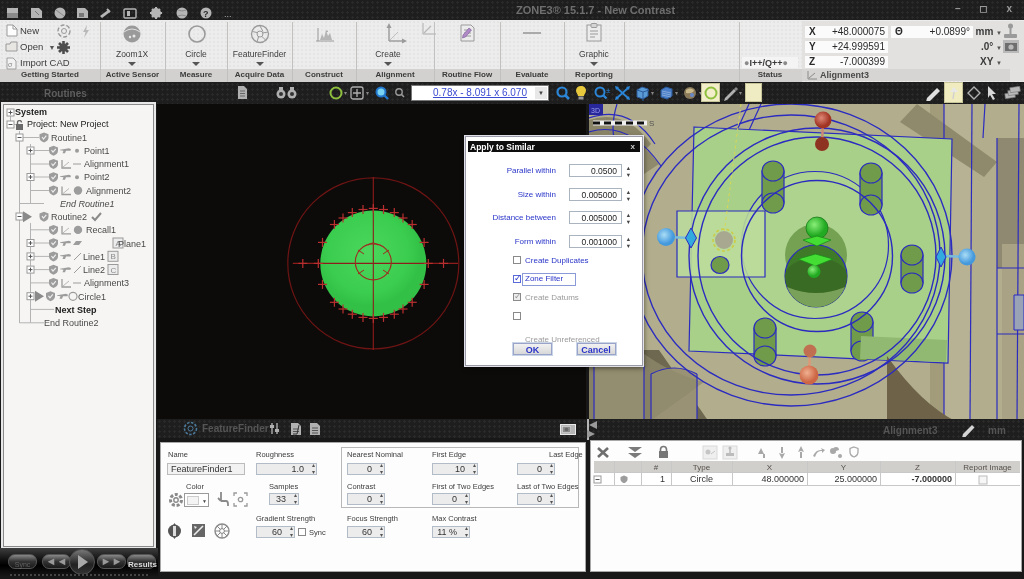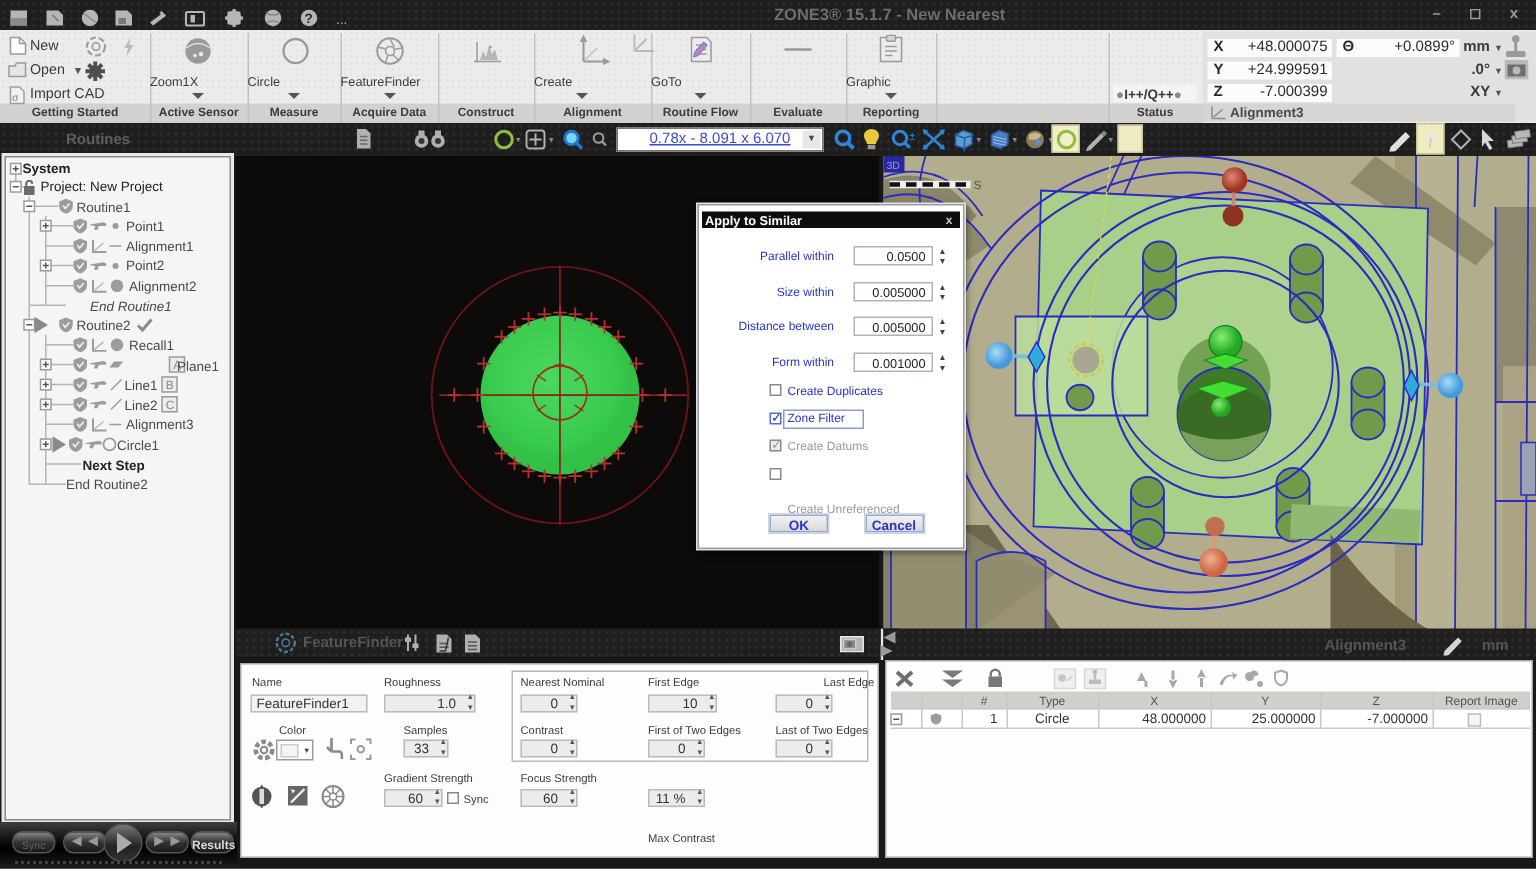--- a/index.html
+++ b/index.html
@@ -5,21 +5,21 @@
 * { margin:0; padding:0; box-sizing:border-box; }
 html,body { width:1024px; height:579px; overflow:hidden; }
 #root { position:absolute; top:0; left:0; width:1024px; height:579px;
   background:#181818; font-family:"Liberation Sans",sans-serif; }
 .abs { position:absolute; }
 .dkbar { background:
   radial-gradient(circle, rgba(255,255,255,0.055) 1px, transparent 1.2px),
   #1e1e1e; background-size:5px 5px; }
 .gsep { position:absolute; top:2px; width:1px; height:60px; background:#c2c1bf; }
 .glab { position:absolute; top:50px; height:12px; text-align:center; font-size:8px; font-weight:bold; color:#3c3c3c; }
-.rbtn { position:absolute; top:0; height:62px; }
+.rbtn { position:absolute; top:0; height:62px; text-align:center; }
 .rtxt { position:absolute; left:0; right:0; top:29px; font-size:8.5px; color:#3c3c3c; }
 .rbtn::after { content:""; position:absolute; left:50%; margin-left:-4px; top:42px;
   border-left:4px solid transparent; border-right:4px solid transparent; border-top:4px solid #555; }
 .cbox { position:absolute; width:83px; height:12px; background:#fbfbfb; font-size:10px; color:#2a2a2a; line-height:12px; }
 .cval { position:absolute; right:3px; }
 .cbox b { font-size:10px; }
 .unit { position:absolute; left:972px; width:30px; height:12px; font-size:10px; font-weight:bold; color:#3a3a3a; text-align:right; line-height:12px; }
 .car { font-size:6px; color:#555; }
 .trow { position:absolute; font-size:9px; color:#4a4a4a; height:13px; line-height:13px; white-space:nowrap; }
 .flab { position:absolute; font-size:7.5px; color:#3c3c3c; white-space:nowrap; }
@@ -67,21 +67,21 @@
             <line x1="154" y1="2" x2="146" y2="10"></line>
           </g>
         <circle cx="176" cy="6" r="5.5"></circle>
           <path d="M172 3q4 2 8 0M172 9q4-2 8 0" stroke="#888" fill="none"></path>
         <circle cx="200" cy="6" r="5.5"></circle>
           <text x="197" y="9.5" font-size="9" font-weight="bold" fill="#2a2a2a">?</text>
         <text x="218" y="10" font-size="9" fill="#b5b5b5">...</text>
       </g>
     </svg>
   </div>
-  <div class="abs" style="left:516px;top:4px;font-size:11px;font-weight:bold;color:#6e6e6e;">ZONE3® 15.1.7 - New Nearest</div>
+  <div class="abs" style="left:516px;top:4px;font-size:11px;font-weight:bold;color:#6e6e6e;">ZONE3® 15.1.7 - New Contrast</div>
   <div class="abs" style="left:955px;top:3px;font-size:10px;color:#9a9a9a;letter-spacing:8px;font-weight:bold;">– ◻ x</div>
 
   <div id="ribbon" class="abs" style="left:0;top:20px;width:1024px;height:62px;background:radial-gradient(circle, rgba(120,110,100,0.06) 1px, transparent 1.1px) 0 0/4px 4px, #ececec;">
 
     <div class="abs" style="left:0;top:49px;width:802px;height:13px;background:#d2d1cf;"></div>
 
     <div class="gsep" style="left:100px;"></div>
       <div class="gsep" style="left:165px;"></div>
     <div class="gsep" style="left:227px;"></div>
       <div class="gsep" style="left:292px;"></div>
@@ -138,23 +138,20 @@
         <span class="rtxt">Zoom1X</span>
       </div>
     <div class="rbtn" style="left:165px;width:62px;">
         <span class="rtxt">Circle</span>
       </div>
     <div class="rbtn" style="left:227px;width:65px;">
         <span class="rtxt">FeatureFinder</span>
       </div>
     <div class="rbtn" style="left:356px;width:64px;">
         <span class="rtxt">Create</span>
-      </div>
-    <div class="rbtn" style="left:434px;width:66px;">
-        <span class="rtxt">GoTo</span>
       </div>
     <div class="rbtn" style="left:564px;width:60px;">
         <span class="rtxt">Graphic</span>
       </div>
 
     <svg class="abs" style="left:122px;top:4px;" width="20" height="20">
         <circle cx="10" cy="10" r="8.5" fill="#9a9a9a"></circle>
         <circle cx="12" cy="12" r="1.5" fill="#e8e8e8"></circle>
         <circle cx="8" cy="13" r="1.2" fill="#e8e8e8"></circle>
         <path d="M2 8q8-6 16 0" fill="none" stroke="#e0e0e0"></path>
@@ -787,21 +784,21 @@
     <div class="flab" style="left:356px;top:7px;padding-left:32px;">Last Edge</div>
     <div class="spin" style="left:356px;top:20px;width:38px;">0</div>
     <div class="flab" style="left:186px;top:39px;">Contrast</div>
     <div class="spin" style="left:186px;top:50px;width:38px;">0</div>
     <div class="flab" style="left:271px;top:39px;">First of Two Edges</div>
     <div class="spin" style="left:271px;top:50px;width:38px;">0</div>
     <div class="flab" style="left:356px;top:39px;">Last of Two Edges</div>
     <div class="spin" style="left:356px;top:50px;width:38px;">0</div>
     <div class="flab" style="left:186px;top:71px;">Focus Strength</div>
     <div class="spin" style="left:186px;top:83px;width:38px;">60</div>
-    <div class="flab" style="left:271px;top:71px;margin-top:40px;">Max Contrast</div>
+    <div class="flab" style="left:271px;top:71px;">Max Contrast</div>
     <div class="spin" style="left:271px;top:83px;width:38px;">11 %</div>
   </div>
 
   <div id="results" class="abs" style="left:590px;top:440px;width:432px;height:132px;background:#fdfdfd;border:1px solid #a8a8a8;">
     <svg class="abs" style="left:4px;top:4px;" width="420" height="15">
       <g stroke="#6e6e6e" stroke-width="2.6">
           <line x1="3" y1="3" x2="13" y2="12"></line>
           <line x1="13" y1="3" x2="3" y2="12"></line>
         </g>
       <g fill="#7a7a7a">
@@ -853,21 +850,21 @@
         </g>
       <rect x="3" y="15" width="7" height="7" fill="#fff" stroke="#999"></rect>
         <line x1="4.5" y1="18.5" x2="8.5" y2="18.5" stroke="#555"></line>
       <path d="M33 14.5l3.5 1.4v2.4q0 2.7-3.5 3.9-3.5-1.2-3.5-3.9v-2.4z" fill="#9c9c9c"></path>
       <rect x="388" y="15" width="8" height="8" fill="#f6f6f6" stroke="#bbb"></rect>
     </svg>
     <div class="dcell" style="left:50px;width:24px;text-align:right;">1</div>
     <div class="dcell" style="left:80px;width:61px;text-align:center;">Circle</div>
     <div class="dcell" style="left:141px;width:72px;text-align:right;">48.000000</div>
     <div class="dcell" style="left:216px;width:70px;text-align:right;">25.000000</div>
-    <div class="dcell" style="left:289px;width:72px;text-align:right;">-7.000000</div>
+    <div class="dcell" style="left:289px;width:72px;text-align:right;font-weight:bold;">-7.000000</div>
   </div>
 
   <div id="playbar" class="abs" style="left:0;top:548px;width:158px;height:29px;background:linear-gradient(#3e3e3e,#111 40%,#000 60%,#181818);">
     <div class="pill" style="left:8px;width:29px;"><span style="opacity:0.5;font-size:7px;">Sync</span></div>
     <div class="pill" style="left:42px;width:29px;font-size:11px;">◄◄</div>
     <div class="abs" style="left:69px;top:1px;width:26px;height:26px;border-radius:50%;background:linear-gradient(#777,#222 60%,#333);border:1px solid #555;"></div>
     <div class="abs" style="left:78px;top:7px;width:0;height:0;border-left:10px solid #aaa;border-top:7px solid transparent;border-bottom:7px solid transparent;"></div>
     <div class="pill" style="left:97px;width:29px;font-size:11px;">►►</div>
     <div class="pill" style="left:127px;width:29px;"><span style="font-size:8px;font-weight:bold;color:#ddd;">Results</span></div>
     <div class="abs" style="left:10px;top:26px;width:140px;height:2px;background:repeating-linear-gradient(90deg,#444 0 2px,#111 2px 4px);"></div>

